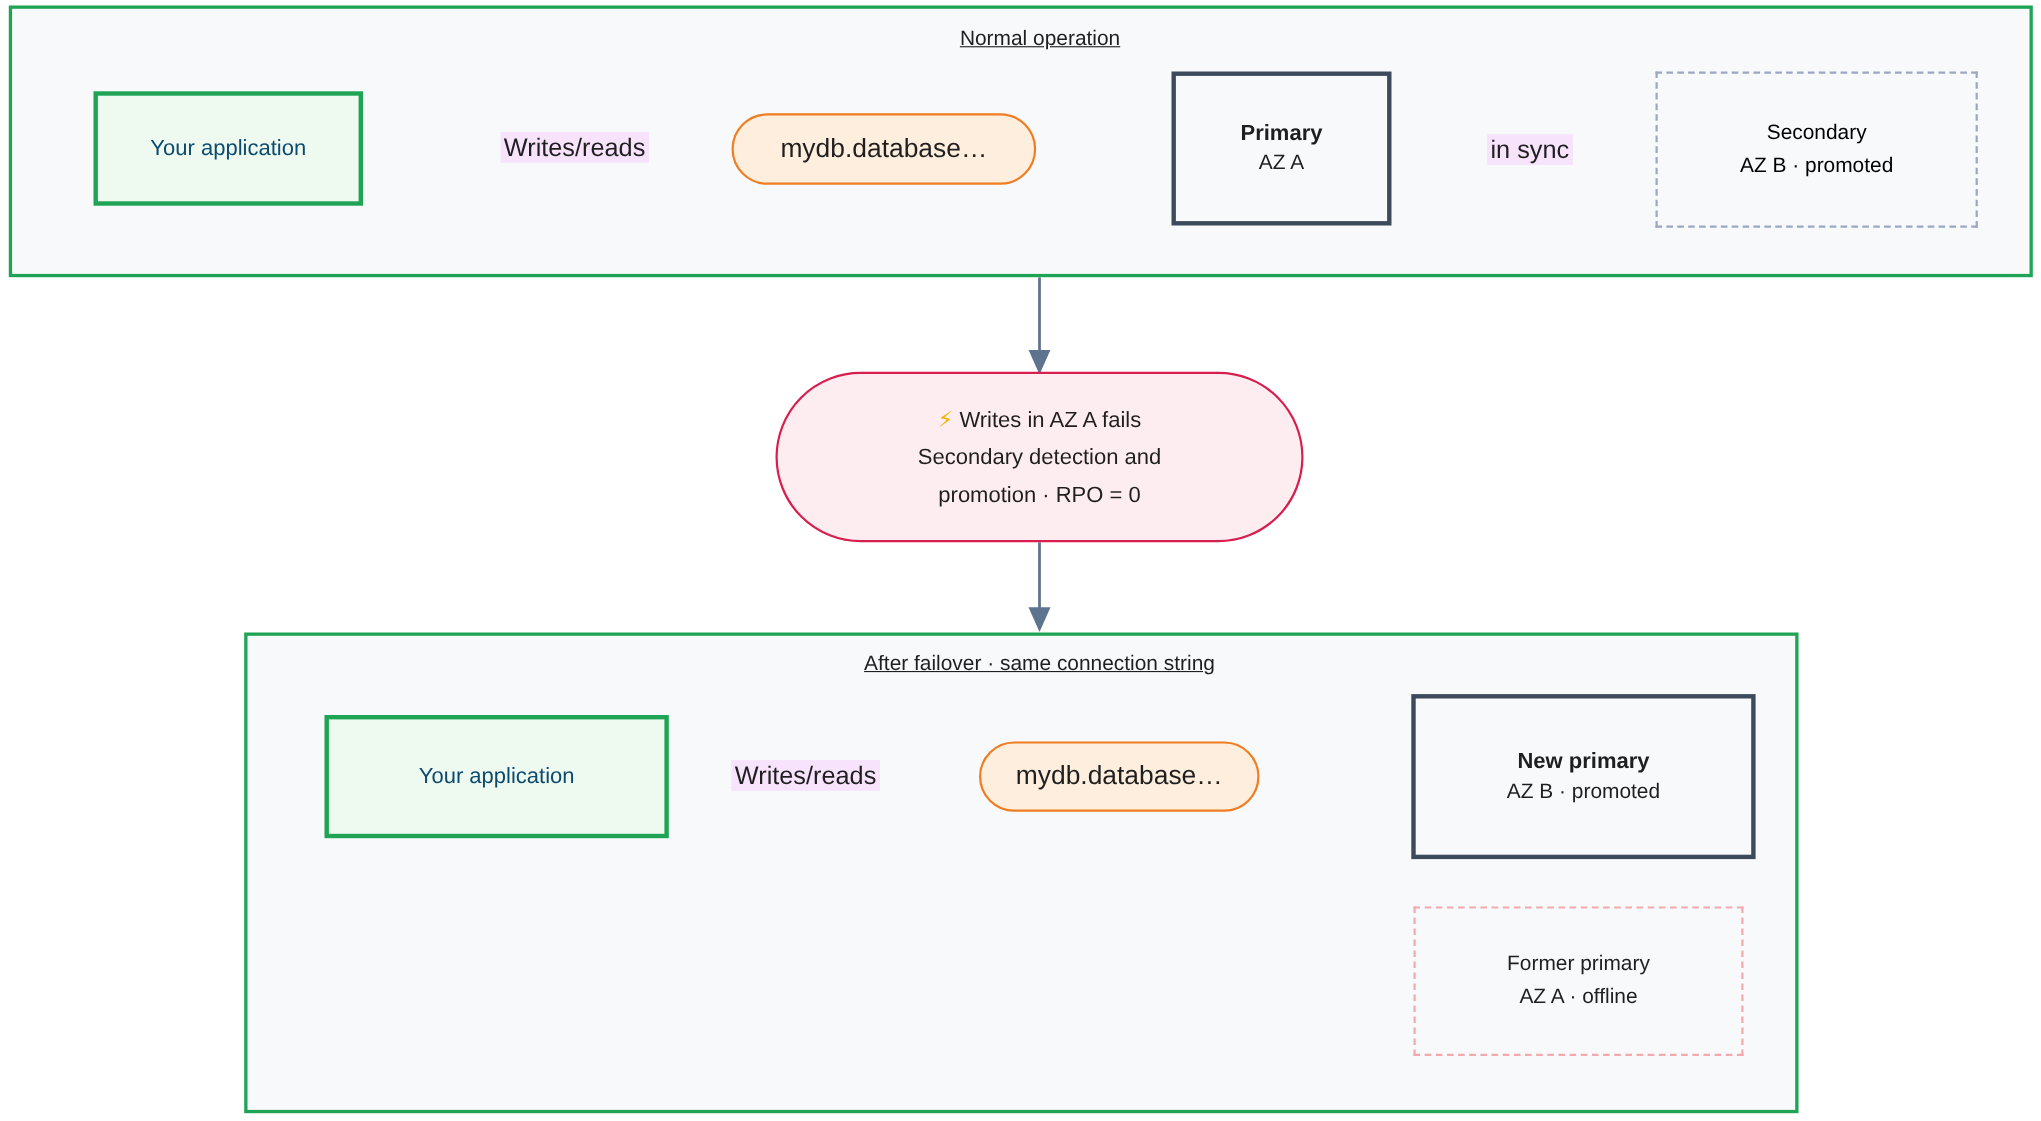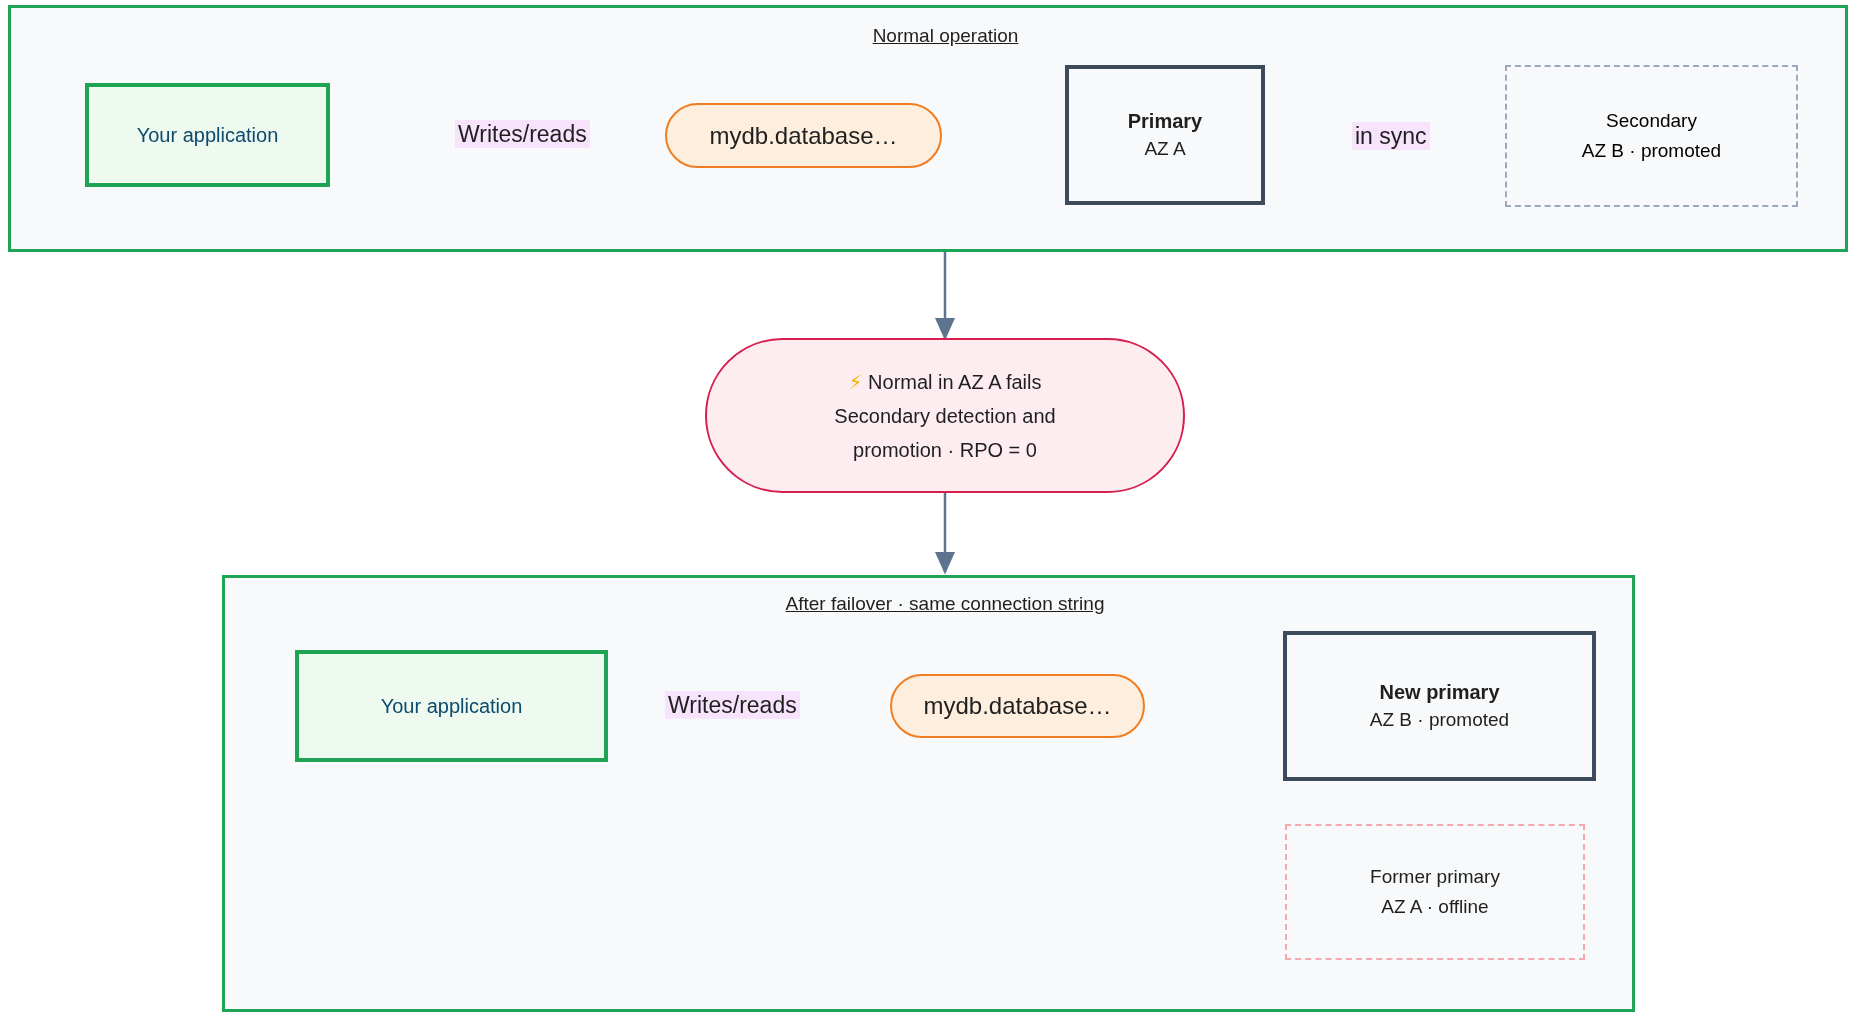--- a/index.html
+++ b/index.html
@@ -145,21 +145,21 @@
   <div class="edge-label" style="left:1352px;top:122px;text-align:right;">in sync</div>
 
   <div class="node ghost-box" style="left:1505px;top:65px;width:293px;height:142px;">
     <span>Secondary</span>
     <span>AZ B · promoted</span>
   </div>
 
   <div class="node fail-node" style="left:705px;top:338px;width:480px;height:155px;">
     <span class="row1">
       <span class="bolt">⚡</span>
-      <span>Normal in AZ A fails</span>
+      <span>Writes in AZ A fails</span>
     </span>
     <span>Secondary detection and</span>
     <span>promotion · RPO = 0</span>
   </div>
 
   <div class="panel" style="left:222px;top:575px;width:1413px;height:437px;"></div>
 
   <div class="panel-title" style="left:750px;top:590px;width:390px;">After failover · same connection string</div>
 
   <div class="node app-box" style="left:295px;top:650px;width:313px;height:112px;">

